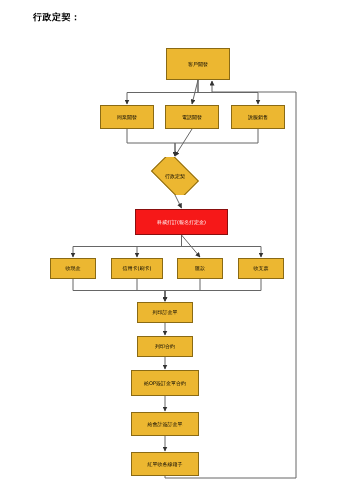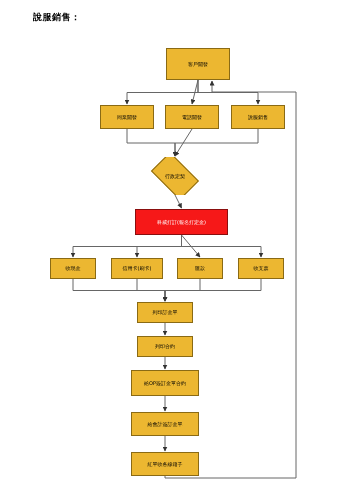--- a/index.html
+++ b/index.html
@@ -74,21 +74,21 @@
     line-height: 1.2;
   }
   .node-label {
     pointer-events: none;
     white-space: pre-line;
   }
 </style>
 </head>
 <body>
 
-<div id="page-title">說服銷售：</div>
+<div id="page-title">行政定契：</div>
 
 <svg id="flowchart" viewBox="0 0 339 480" width="339" height="480" xmlns="http://www.w3.org/2000/svg">
   <defs>
     <marker id="arrow" viewBox="0 0 10 10" refX="9" refY="5" markerWidth="5" markerHeight="5" orient="auto-start-reverse">
       <path d="M 0 0 L 10 5 L 0 10 z" fill="#333333"></path>
     </marker>
   </defs>
   <g id="edge-layer" fill="none" stroke="#666666" stroke-width="1" marker-end="url(#arrow)">
       <path d="M 198 80 L 198 92.5 L 127 92.5 L 127 104"></path>
       <path d="M 198 80 L 192 104"></path>

